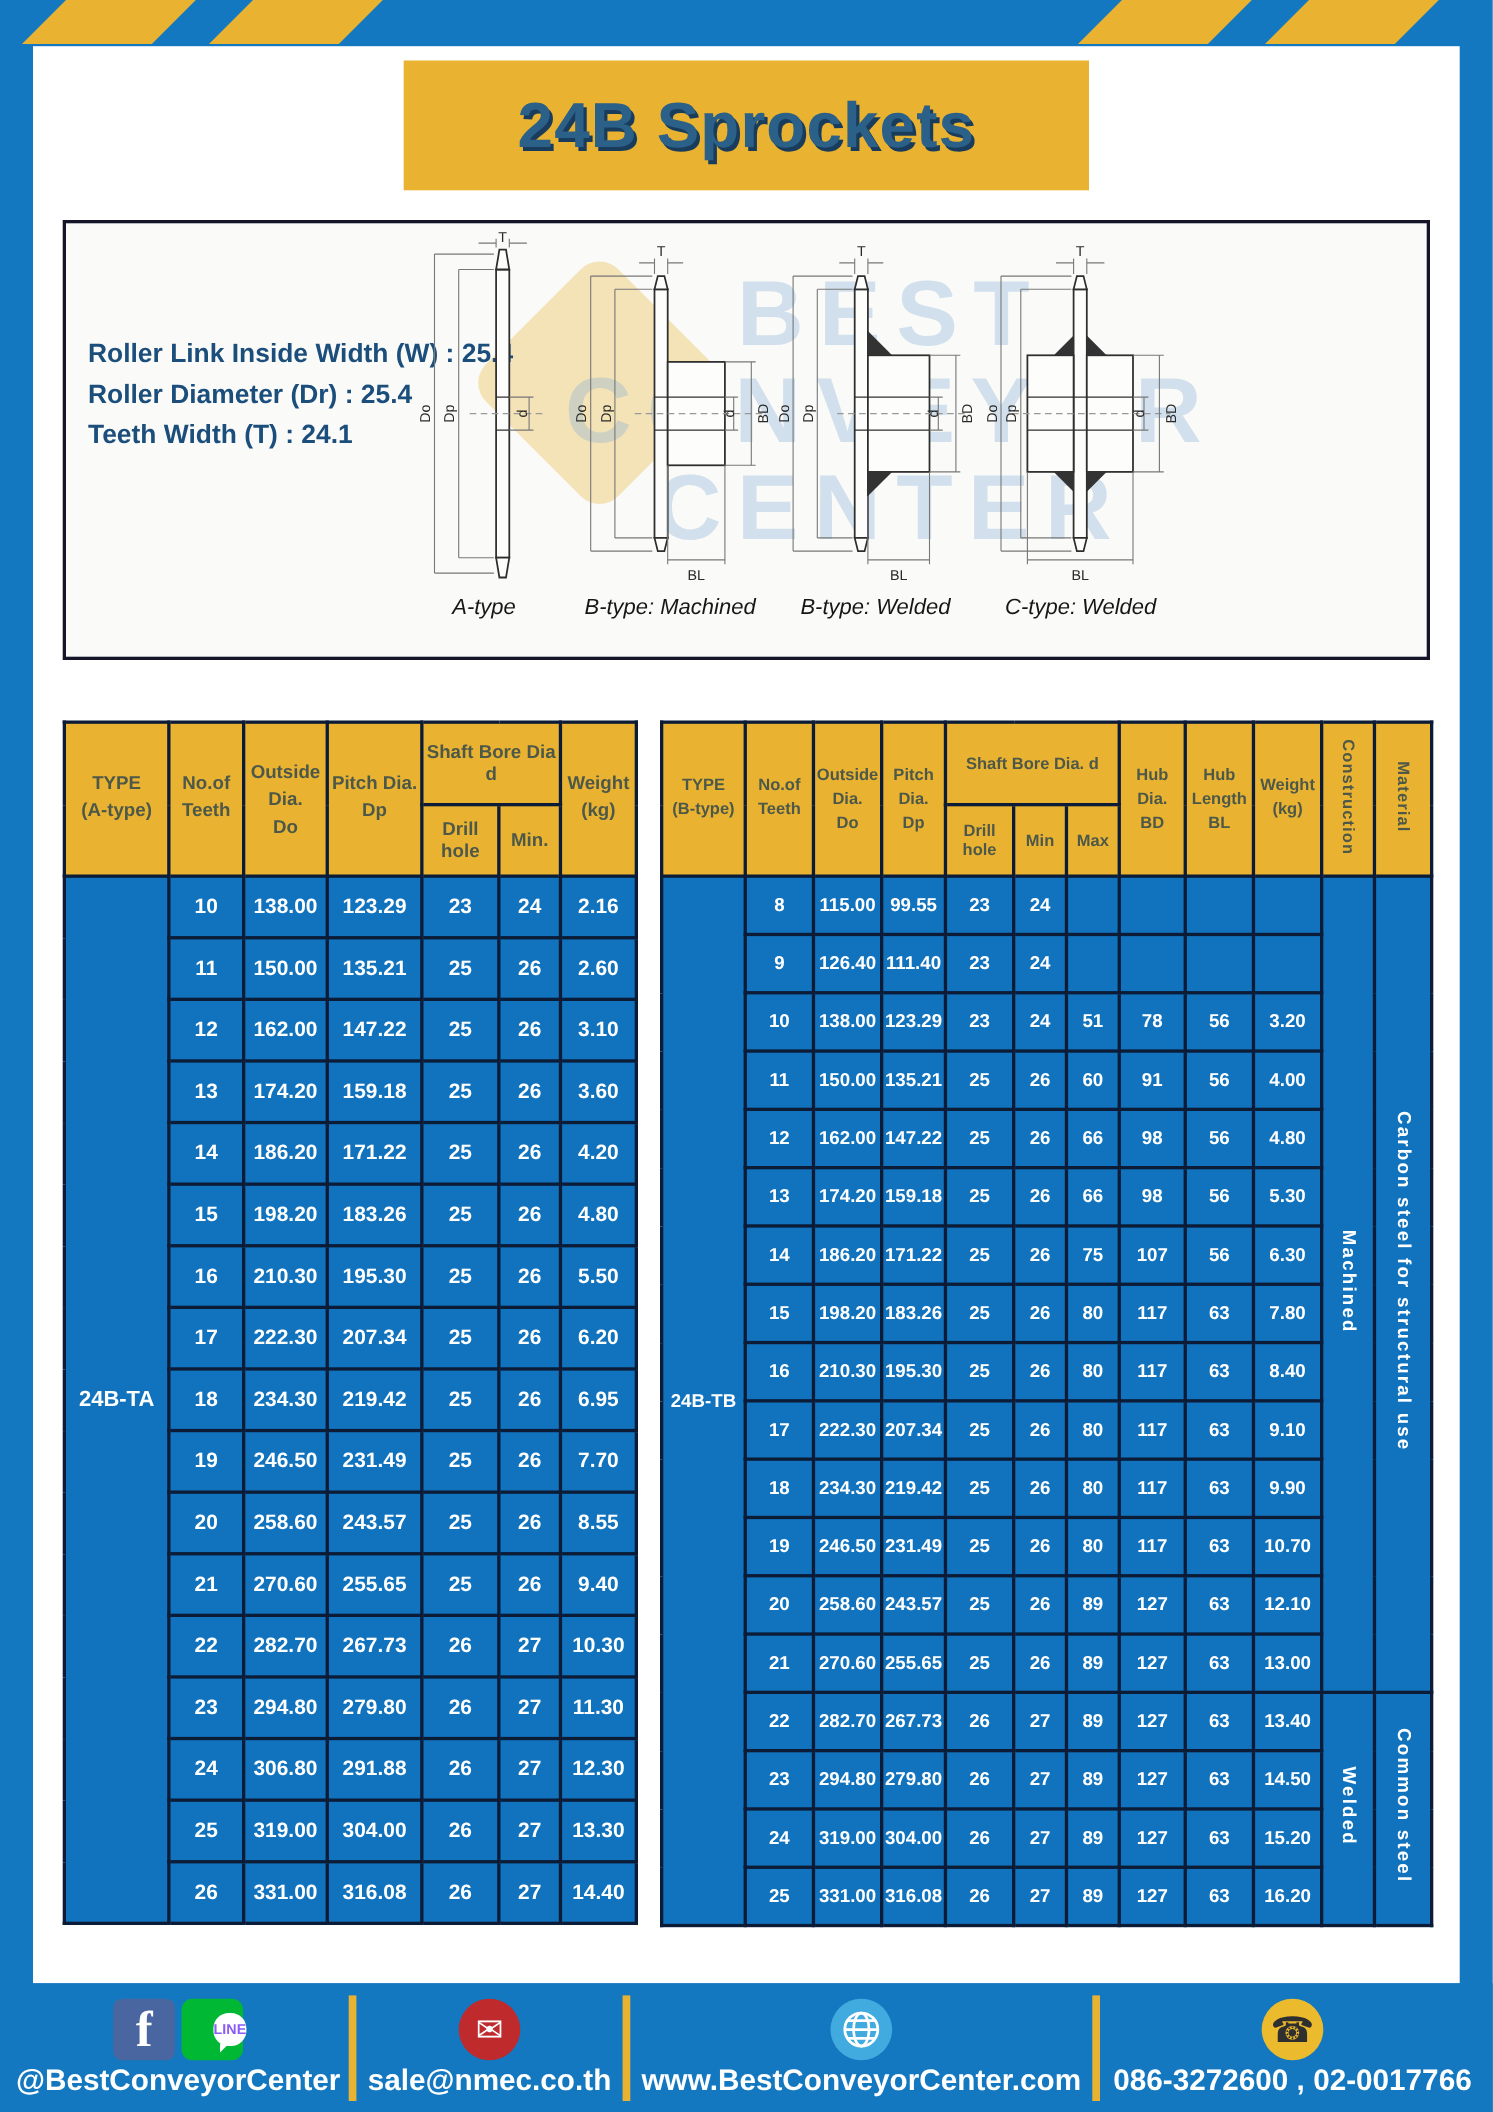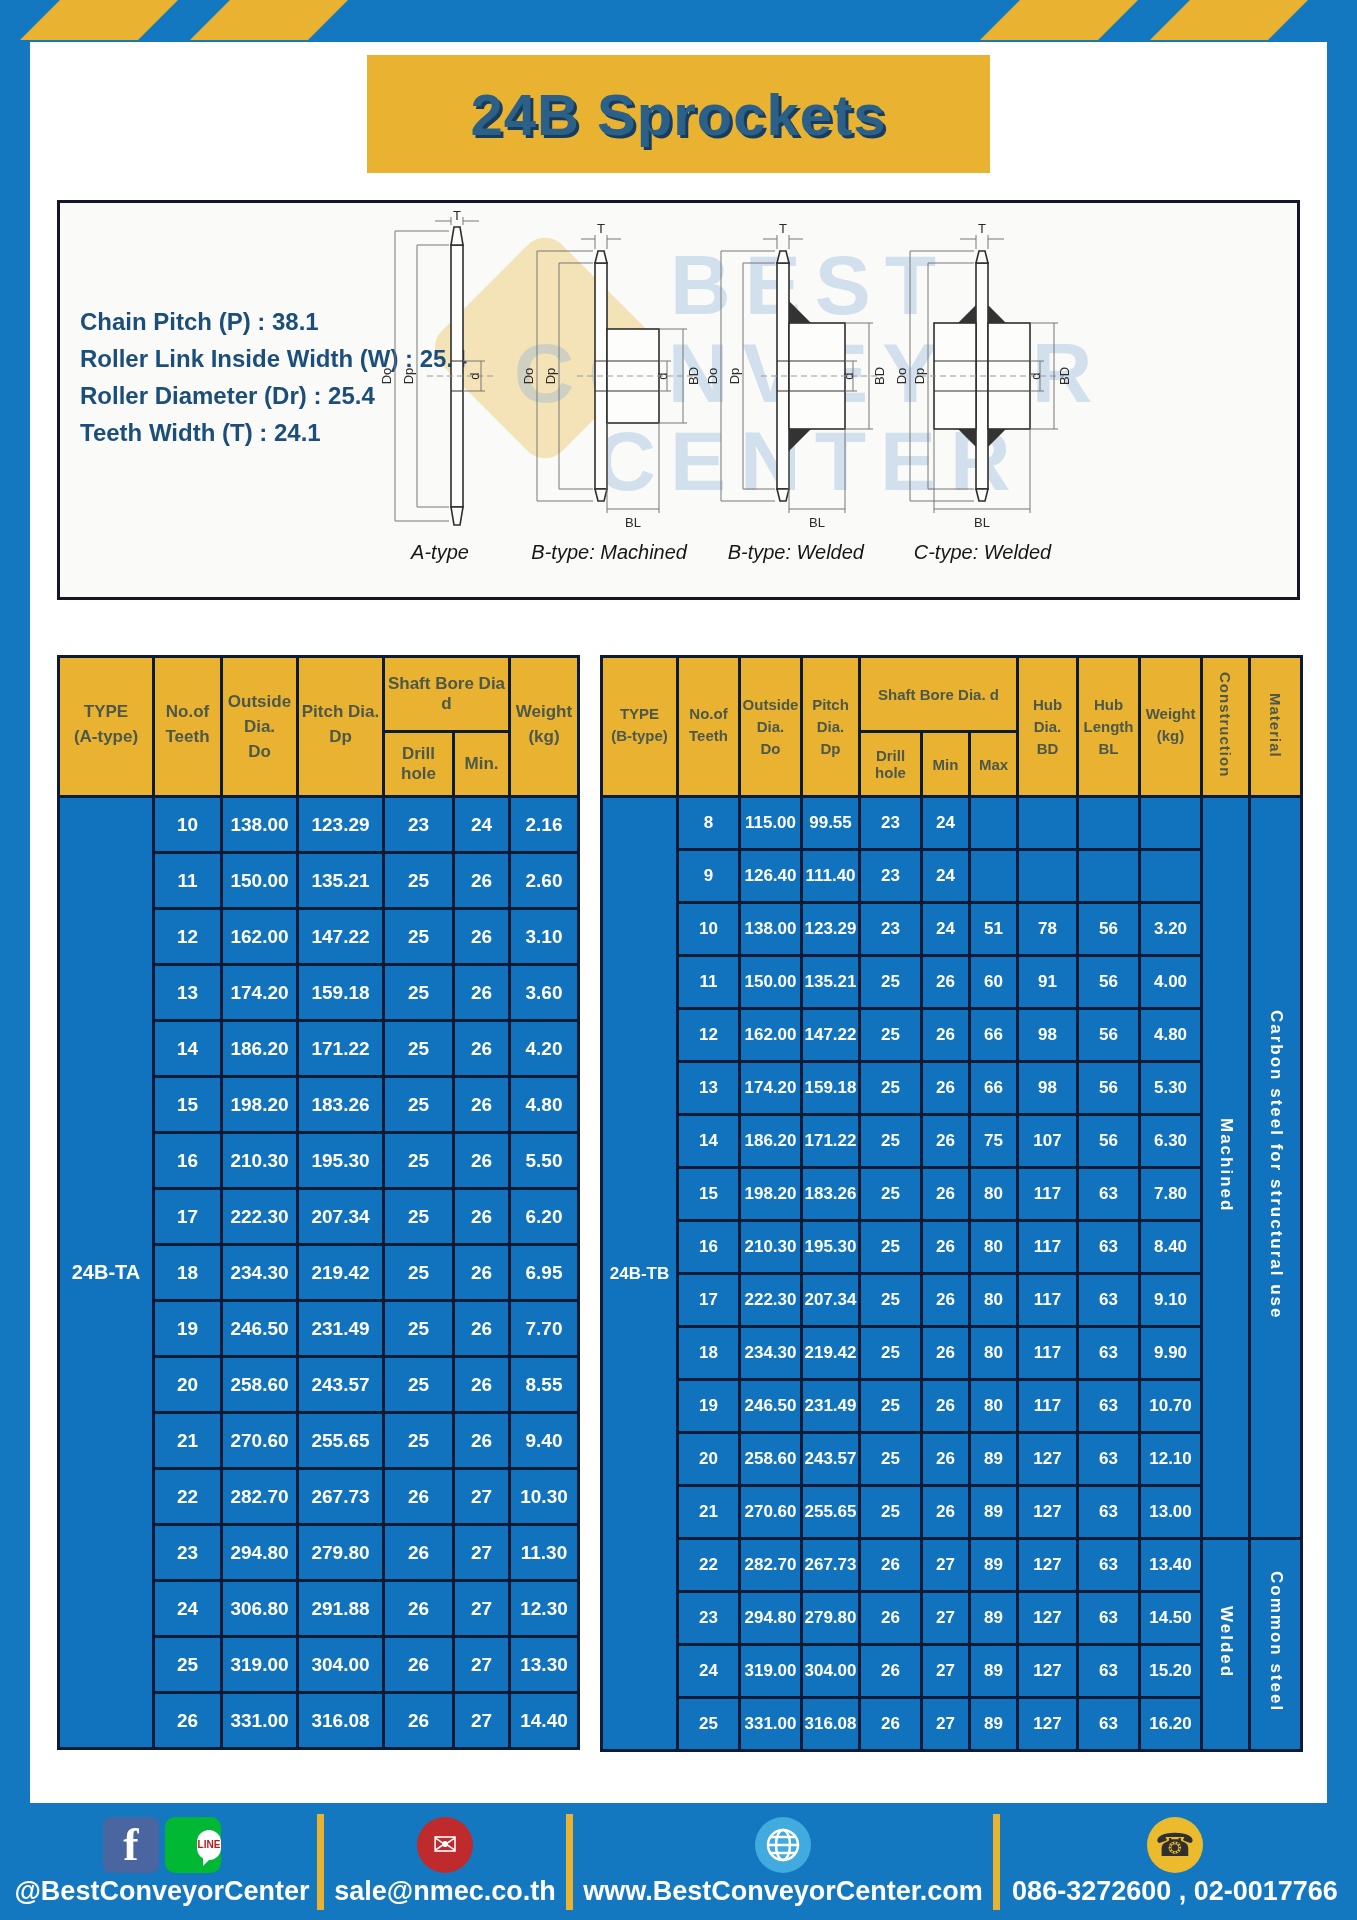--- a/index.html
+++ b/index.html
@@ -63,21 +63,21 @@
     position:absolute;left:0;top:1803px;width:1357px;height:117px;background:#1378bf;
     display:flex;align-items:center;justify-content:center;
   }
   .fsec{display:flex;flex-direction:column;align-items:center;justify-content:center;flex:0 0 auto;}
   .fdiv{width:7px;height:96px;background:#e9b331;flex:0 0 auto;}
   .flabel{color:#ffffff;font-weight:bold;font-size:27px;margin-top:3px;white-space:nowrap;}
   .irow{display:flex;gap:6px;align-items:center;}
   .icon{width:56px;height:56px;display:flex;align-items:center;justify-content:center;box-sizing:border-box;}
   .icon-fb{background:#4a66a0;border-radius:8px;color:#fff;font-family:"Liberation Serif",serif;font-weight:bold;font-size:46px;line-height:56px;}
   .icon-line{background:#00b833;border-radius:10px;position:relative;}
-  .line-bubble{background:#fff;border-radius:14px;width:42px;height:30px;display:flex;align-items:center;justify-content:center;color:#b91c1c;font-weight:bold;font-size:10px;position:relative;margin-left:32px;}
+  .line-bubble{background:#fff;border-radius:14px;width:42px;height:30px;display:flex;align-items:center;justify-content:center;color:#8b5cf6;font-weight:bold;font-size:13px;position:relative;margin-left:32px;}
   .line-bubble:after{content:"";position:absolute;left:6px;bottom:-6px;border-left:8px solid #fff;border-bottom:8px solid transparent;}
   .icon-mail{background:#bf2a2c;border-radius:50%;color:#fff;font-size:30px;}
   .icon-web{background:#41aade;border-radius:50%;}
   .icon-phone{background:#ecba2d;border-radius:50%;color:#2f2f2f;font-size:32px;}
 </style>
 </head>
 <body>
 
 <div class="stripe" style="left:40px"></div>
 <div class="stripe" style="left:210px"></div>
@@ -92,21 +92,20 @@
 
 <div class="panel">
   <div class="wm-shape"></div>
   <div class="watermark">
     <div>BEST</div>
     <div>CONVEYOR</div>
     <div>CENTER</div>
   </div>
 
   <div class="specs">
-    <div>Chain Pitch (P) : 38.1</div>
     <div>Roller Link Inside Width (W) : 25.4</div>
     <div>Roller Diameter (Dr) : 25.4</div>
     <div>Teeth Width (T) : 24.1</div>
   </div>
 
   <div class="figs">
 
     <div class="fig">
       <svg width="150" height="330" viewBox="0 0 150 330">
         <line class="dl" x1="30" y1="20" x2="84" y2="20"></line>

